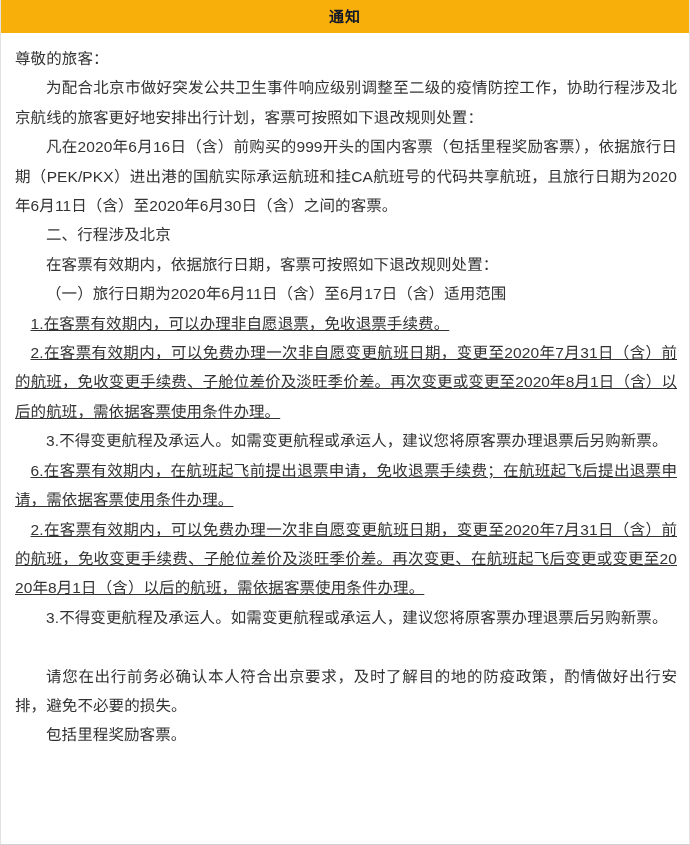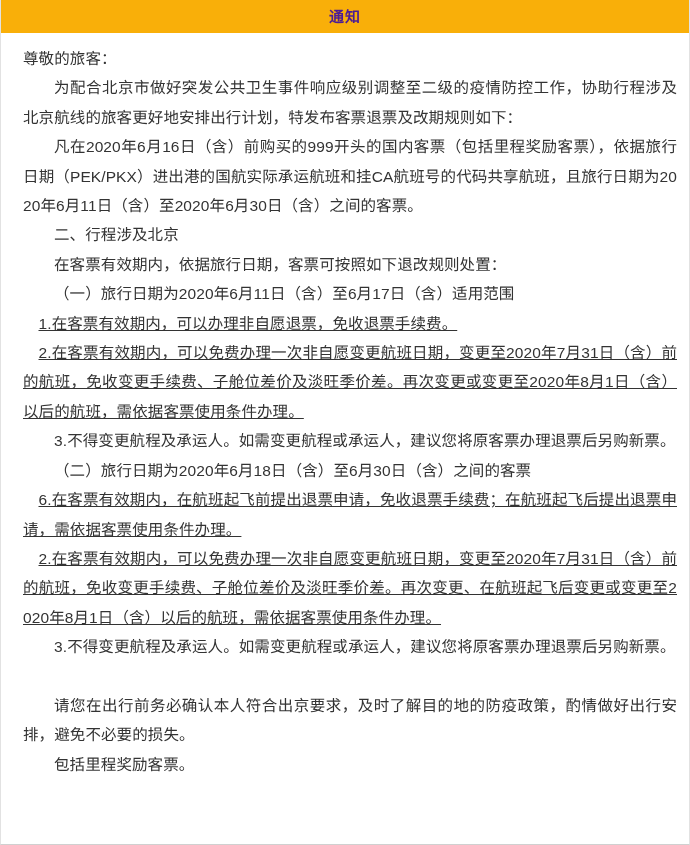--- a/index.html
+++ b/index.html
@@ -27,28 +27,28 @@
   }
   #notice-header {
     height: 33px;
     background: #f9af09;
     display: flex;
     align-items: center;
     justify-content: center;
     box-sizing: border-box;
   }
   #notice-title {
-    color: #4c1d95;
+    color: #0f172a;
     font-size: 15px;
     font-weight: bold;
     letter-spacing: 1px;
     line-height: 33px;
   }
   #notice-body {
-    padding: 11px 12px 0 22px;
+    padding: 11px 12px 0 14px;
     box-sizing: border-box;
   }
   .para {
     color: #333333;
     font-size: 15.5px;
     line-height: 29.4px;
     text-align: justify;
     text-justify: inter-ideograph;
     margin: 0;
     letter-spacing: 0.1px;
@@ -74,38 +74,37 @@
 <div id="notice-page">
 
   <div id="notice-header">
     <span id="notice-title">通知</span>
   </div>
 
   <div id="notice-body">
 
     <p class="para indent-0">尊敬的旅客：</p>
 
-    <p class="para indent-2">为配合北京市做好突发公共卫生事件响应级别调整至二级的疫情防控工作，协助行程涉及北京航线的旅客更好地安排出行计划，特发布客票退票及改期规则如下：</p>
+    <p class="para indent-2">为配合北京市做好突发公共卫生事件响应级别调整至二级的疫情防控工作，协助行程涉及北京航线的旅客更好地安排出行计划，客票可按照如下退改规则处置：</p>
 
 
     <p class="para indent-2">凡在2020年6月16日（含）前购买的999开头的国内客票（包括里程奖励客票），依据旅行日期（PEK/PKX）进出港的国航实际承运航班和挂CA航班号的代码共享航班，且旅行日期为2020年6月11日（含）至2020年6月30日（含）之间的客票。</p>
 
     <p class="para indent-2">二、行程涉及北京</p>
 
     <p class="para indent-2">在客票有效期内，依据旅行日期，客票可按照如下退改规则处置：</p>
 
     <p class="para indent-2">（一）旅行日期为2020年6月11日（含）至6月17日（含）适用范围</p>
 
     <p class="para indent-1">1.在客票有效期内，可以办理非自愿退票，免收退票手续费。</p>
 
     <p class="para indent-1">2.在客票有效期内，可以免费办理一次非自愿变更航班日期，变更至2020年7月31日（含）前的航班，免收变更手续费、子舱位差价及淡旺季价差。再次变更或变更至2020年8月1日（含）以后的航班，需依据客票使用条件办理。</p>
 
     <p class="para indent-2">3.不得变更航程及承运人。如需变更航程或承运人，建议您将原客票办理退票后另购新票。</p>
 
-    <p class="para indent-2">（二）旅行日期为2020年6月18日（含）至6月30日（含）之间的客票</p>
 
     <p class="para indent-1">6.在客票有效期内，在航班起飞前提出退票申请，免收退票手续费；在航班起飞后提出退票申请，需依据客票使用条件办理。</p>
 
     <p class="para indent-1">2.在客票有效期内，可以免费办理一次非自愿变更航班日期，变更至2020年7月31日（含）前的航班，免收变更手续费、子舱位差价及淡旺季价差。再次变更、在航班起飞后变更或变更至2020年8月1日（含）以后的航班，需依据客票使用条件办理。</p>
 
     <p class="para indent-2">3.不得变更航程及承运人。如需变更航程或承运人，建议您将原客票办理退票后另购新票。</p>
 
     <div class="spacer-line"></div>
 
     <p class="para indent-2">请您在出行前务必确认本人符合出京要求，及时了解目的地的防疫政策，酌情做好出行安排，避免不必要的损失。</p>

